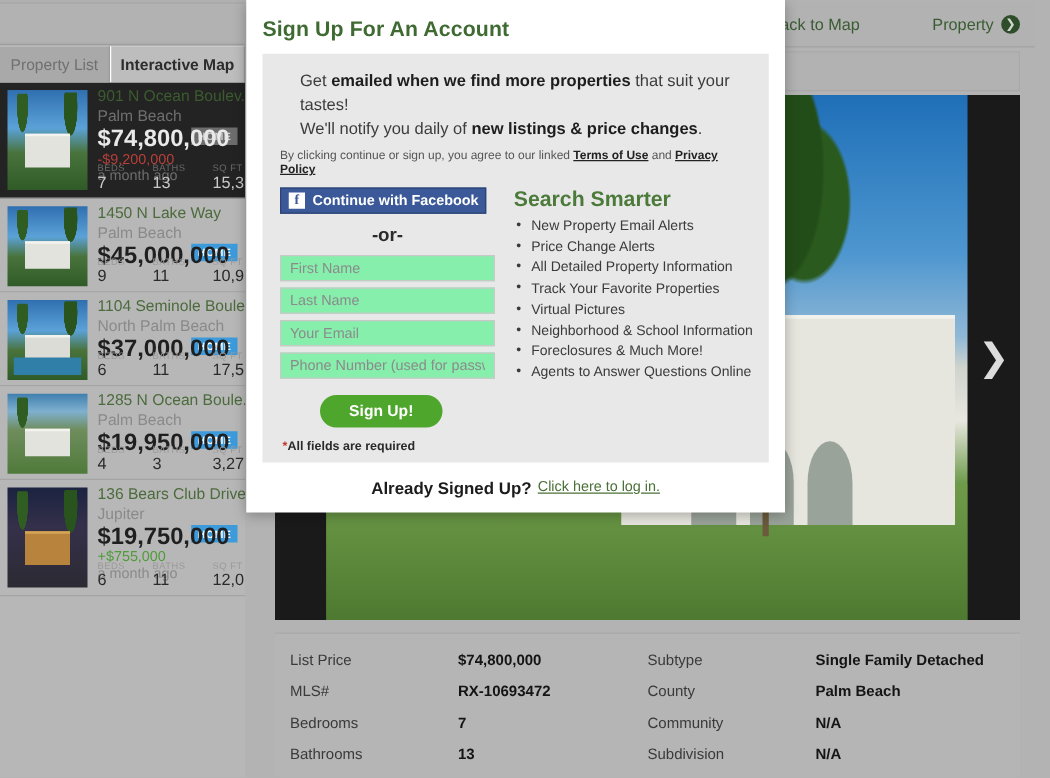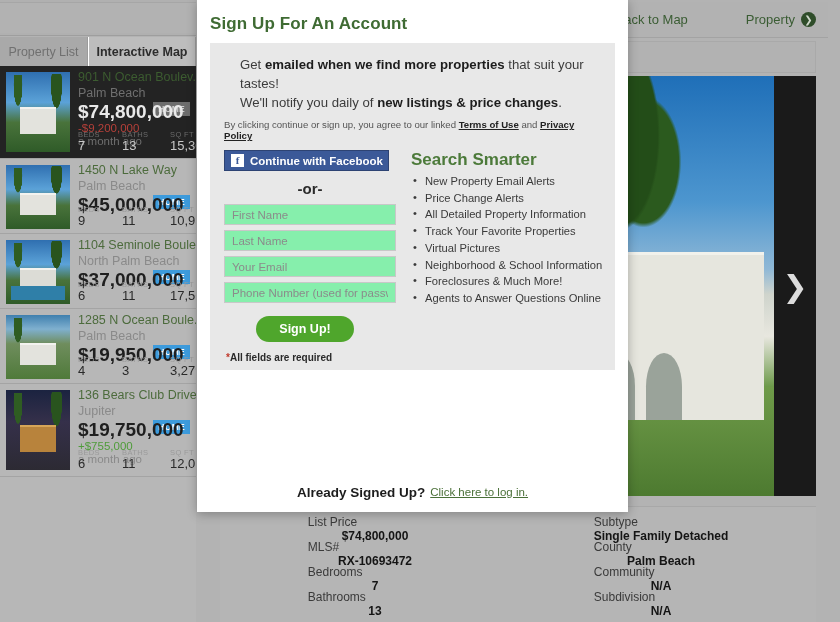--- a/index.html
+++ b/index.html
@@ -209,27 +209,27 @@
   }
 
   
   .details {
     position: absolute; left: 24px; top: 506px; right: 24px; bottom: 0;
     background: #b5b5b5; border-top: 1px solid #a8a8a8;
     padding: 8px 12px 0 12px;
   }
   .dcols { display: flex; }
   .dcol { width: 50%; }
-  .drow { display: flex; height: 25px; align-items: center; flex-direction: column; }
+  .drow { display: flex; height: 25px; align-items: center; }
   .dkey { width: 47%; font-size: 12px; color: #3a3a3a; }
   .dval { font-size: 12px; color: #141414; font-weight: bold; }
 
   
   .modal {
-    position: absolute; left: 197px; top: 0; width: 431px; height: 512px;
+    position: absolute; left: 197px; top: 0; width: 431px; height: 410px;
     background: #ffffff; box-shadow: 0 2px 10px rgba(0,0,0,.28);
     z-index: 40;
   }
   .modal-title {
     font-size: 17px; color: #3f6b33; font-weight: bold;
     padding: 14px 0 10px 13px; letter-spacing: .1px;
   }
   .modal-body {
     position: absolute; left: 13px; top: 43px; width: 405px; height: 327px;
     background: #e8e8e8;

